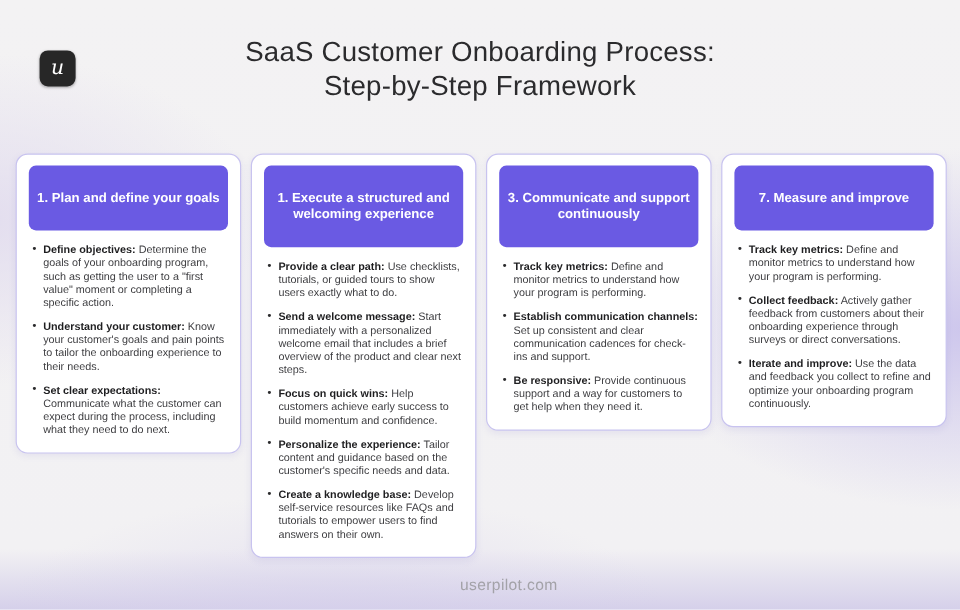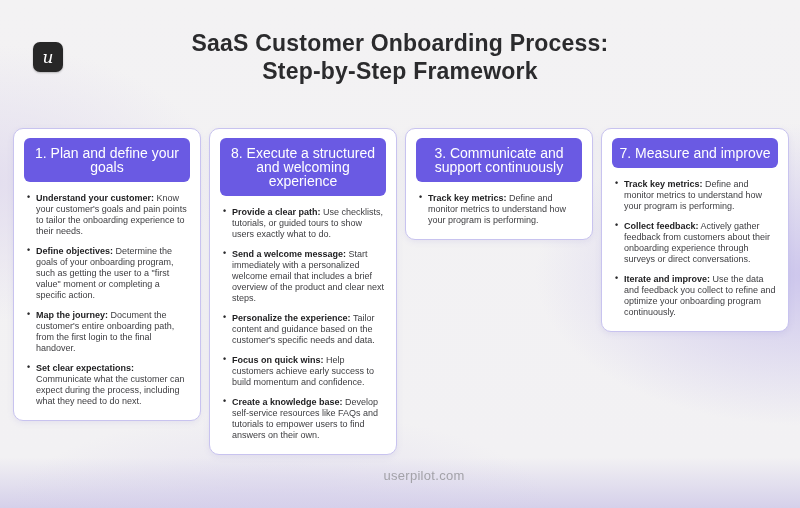--- a/index.html
+++ b/index.html
@@ -13,104 +13,105 @@
       linear-gradient(180deg,#f3f2f3 0%,#f2f1f3 90%,#d5d0ea 100%);
   }
   .logo{
     position:absolute;left:33px;top:42px;width:30px;height:30px;border-radius:7px;
     background:#272727;color:#ffffff;display:flex;align-items:center;justify-content:center;
     font-family:"DejaVu Serif",serif;font-style:italic;font-size:17px;line-height:1;
     box-shadow:0 1px 2px rgba(0,0,0,0.25);
   }
   .title{
     position:absolute;top:29px;left:0;right:0;text-align:center;
-    color:#2b2b2d;font-weight:bold;font-size:23px;line-height:28px;letter-spacing:0.2px;
+    color:#2b2b2d;font-weight:normal;font-size:23px;line-height:28px;letter-spacing:0.2px;
   }
   .title span{display:block;}
   .cards{
     position:absolute;top:128px;left:13px;right:12px;
     display:flex;gap:8px;align-items:flex-start;
   }
   .card{
     box-sizing:border-box;width:188px;flex:0 0 188px;
     background:#ffffff;border:1px solid #c8c3ef;border-radius:10px;
     padding:9px 10px 13px 10px;
     box-shadow:0 2px 6px rgba(110,96,200,0.10);
   }
   .card-header{
     background:#6a5ae3;border-radius:6px;color:#ffffff;
-    font-weight:normal;font-size:14px;line-height:14px;text-align:center;
-    padding:8px 5px;min-height:14px;
+    font-weight:bold;font-size:11px;line-height:14px;text-align:center;
+    padding:20px 5px;min-height:14px;
     display:flex;align-items:center;justify-content:center;
   }
   .items{
     list-style:none;margin:11px 0 0 0;padding:0 0 0 2px;
     display:flex;flex-direction:column;gap:9px;
   }
   .items li{
     position:relative;padding-left:10px;
     font-size:9px;line-height:11px;color:#3d3d40;
   }
   .items li::before{
     content:"\2022";position:absolute;left:1px;top:-1px;color:#2a2a2c;font-weight:bold;
   }
   .items li b{color:#1e1e20;}
   .footer{
-    position:absolute;left:0;right:0;bottom:25px;text-align:center;
+    position:absolute;left:0;right:0;bottom:13px;text-align:center;
     color:#a3a2a8;font-size:13px;letter-spacing:0.3px;margin-left:48px;
   }
 </style>
 </head>
 <body>
 
 <div class="canvas">
 
   <div class="logo">u</div>
 
   <h1 class="title" style="margin:0;">
     <span>SaaS Customer Onboarding Process:</span>
     <span>Step-by-Step Framework</span>
   </h1>
 
   <div class="cards">
   <div class="card">
     <div class="card-header">1. Plan and define your goals</div>
     <ul class="items">
+  <li><b>Define objectives:</b> <span>Determine the goals of your onboarding program, such as getting the user to a "first value" moment or completing a specific action.</span></li>
+
   <li><b>Understand your customer:</b> <span>Know your customer's goals and pain points to tailor the onboarding experience to their needs.</span></li>
 
-  <li><b>Define objectives:</b> <span>Determine the goals of your onboarding program, such as getting the user to a "first value" moment or completing a specific action.</span></li>
-
-  <li><b>Map the journey:</b> <span>Document the customer's entire onboarding path, from the first login to the final handover.</span></li>
 
   <li><b>Set clear expectations:</b> <span>Communicate what the customer can expect during the process, including what they need to do next.</span></li>
 </ul>
   </div>
 
   <div class="card">
-    <div class="card-header">8. Execute a structured and welcoming experience</div>
+    <div class="card-header">1. Execute a structured and welcoming experience</div>
     <ul class="items">
   <li><b>Provide a clear path:</b> <span>Use checklists, tutorials, or guided tours to show users exactly what to do.</span></li>
 
   <li><b>Send a welcome message:</b> <span>Start immediately with a personalized welcome email that includes a brief overview of the product and clear next steps.</span></li>
 
+  <li><b>Focus on quick wins:</b> <span>Help customers achieve early success to build momentum and confidence.</span></li>
+
   <li><b>Personalize the experience:</b> <span>Tailor content and guidance based on the customer's specific needs and data.</span></li>
-
-  <li><b>Focus on quick wins:</b> <span>Help customers achieve early success to build momentum and confidence.</span></li>
 
 
   <li><b>Create a knowledge base:</b> <span>Develop self-service resources like FAQs and tutorials to empower users to find answers on their own.</span></li>
 </ul>
   </div>
 
   <div class="card">
     <div class="card-header">3. Communicate and support continuously</div>
     <ul class="items">
   <li><b>Track key metrics:</b> <span>Define and monitor metrics to understand how your program is performing.</span></li>
 
+  <li><b>Establish communication channels:</b> <span>Set up consistent and clear communication cadences for check-ins and support.</span></li>
 
+  <li><b>Be responsive:</b> <span>Provide continuous support and a way for customers to get help when they need it.</span></li>
 
 
 </ul>
   </div>
 
   <div class="card">
     <div class="card-header">7. Measure and improve</div>
     <ul class="items">
   <li><b>Track key metrics:</b> <span>Define and monitor metrics to understand how your program is performing.</span></li>
 

